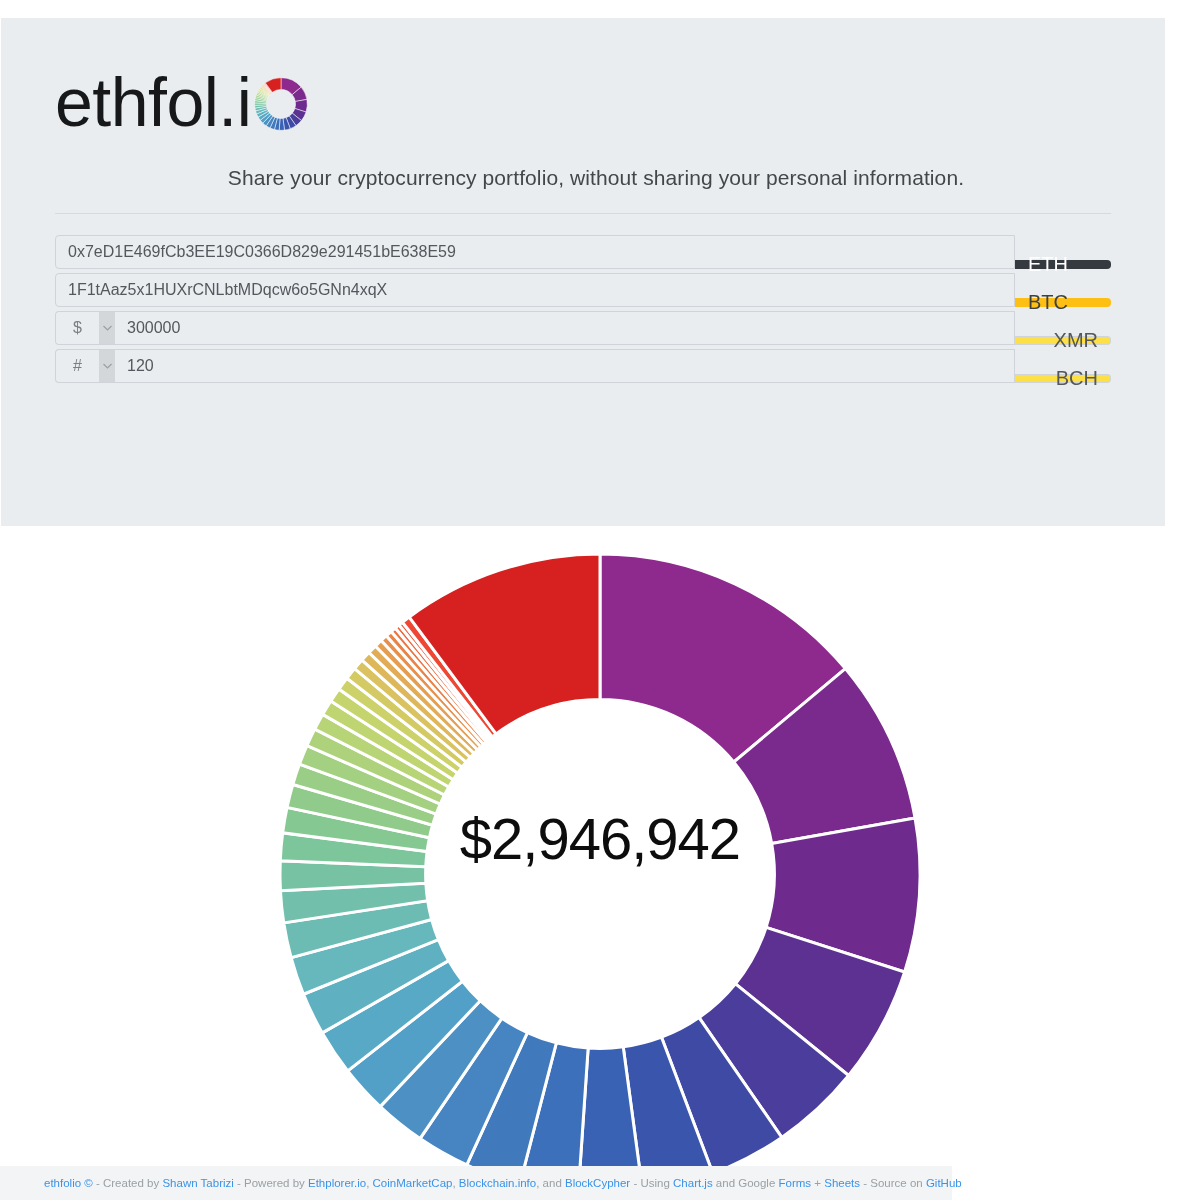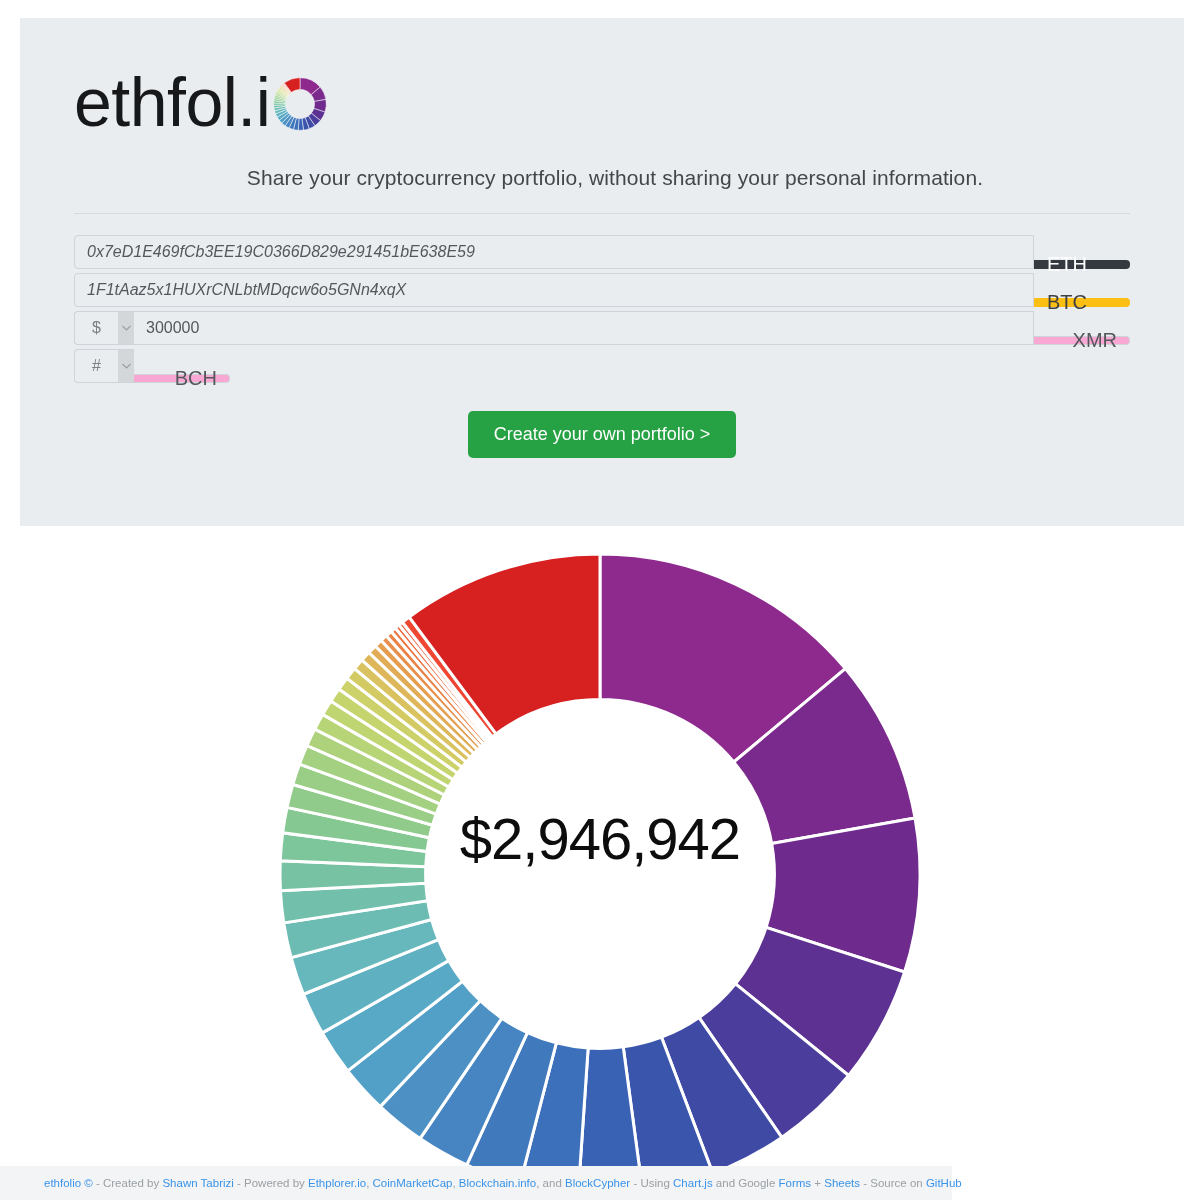--- a/index.html
+++ b/index.html
@@ -14,21 +14,21 @@
   #page {
     position: relative;
     width: 1200px; height: 1200px;
     background: #ffffff;
     overflow: hidden;
   }
 
   
   .panel {
     position: absolute;
-    left: 20px; top: 18px;
+    left: 1px; top: 18px;
     width: 1164px; height: 522px;
     background: #e9edf0;
     padding: 40px 28px 16px 28px;
   }
 
   .brand-row {
     display: flex;
     align-items: flex-end;
     height: 78px;
     margin-left: 26px;
@@ -80,21 +80,20 @@
     border-radius: 4px 0 0 4px;
     color: #54585c;
     font-size: 16px;
     font-weight: 400;
     padding: 0 12px;
     line-height: 32px;
     font-family: "Liberation Sans", sans-serif;
     outline: none;
     overflow: hidden;
     white-space: nowrap;
-    font-style: italic;
   }
   .sel-wrap {
     display: flex;
     align-items: stretch;
     flex: 0 0 auto;
     width: 60px;
     border: 1px solid #ced4da;
     border-right: none;
     border-radius: 4px 0 0 4px;
     background: #e9edf0;
@@ -139,21 +138,21 @@
     display: flex;
     align-items: center;
     font-size: 20px;
     font-weight: 400;
     padding: 0 12px;
     margin-top: 25px;
   }
   .coin-tag.active { justify-content: flex-start; border: 1px solid transparent; }
   .coin-tag.idle {
     justify-content: flex-end;
-    background: #f9a8d4;
+    background: #fde047;
     color: #54585c;
     border: 1px solid #ced4da;
     border-left: none;
   }
 
   
   .cta-wrap {
     margin-top: 28px;
     display: flex;
     justify-content: center;
@@ -299,27 +298,25 @@
         </div>
         <div class="row">
           <div class="sel-wrap">
             <div class="sel-sym">#</div>
             <div class="sel-arrow">
               <svg width="9" height="6" viewBox="0 0 9 6">
                 <path d="M0.5 1 L4.5 5 L8.5 1" fill="none" stroke="#9aa0a5" stroke-width="1.2"></path>
               </svg>
             </div>
           </div>
+          <div class="num-input" title="Amount">120</div>
           <div class="coin-tag idle">BCH</div>
         </div>
       </div>
 
-    <div class="cta-wrap">
-      <button class="cta">Create your own portfolio &gt;</button>
-    </div>
   </div>
 
   <div class="chart-area">
     <svg class="chart-svg" width="1200" height="640" viewBox="0 0 1200 640">
       <g id="donut-slices">
           <path d="M600 28 A320 320 0 0 1 845.3740924886658 142.59417063928385 L733.7288804063229 236.0538229984097 A174.4 174.4 0 0 0 600 173.6 Z" fill="#8e2a8e" stroke="#ffffff" stroke-width="3"></path>
           <path d="M845.3740924886658 142.59417063928385 A320 320 0 0 1 915.055126747072 291.9619137515708 L771.7050440771543 317.4592429946061 A174.4 174.4 0 0 0 733.7288804063229 236.0538229984097 Z" fill="#7a2a8c" stroke="#ffffff" stroke-width="3"></path>
           <path d="M915.055126747072 291.9619137515708 A320 320 0 0 1 904.6193346537673 446.01561587367655 L766.0175373863032 401.4185106511537 A174.4 174.4 0 0 0 771.7050440771543 317.4592429946061 Z" fill="#6e2b8d" stroke="#ffffff" stroke-width="3"></path>
           <path d="M904.6193346537673 446.01561587367655 A320 320 0 0 1 848.621832403763 549.4626130382387 L735.4988986600508 457.7971241058401 A174.4 174.4 0 0 0 766.0175373863032 401.4185106511537 Z" fill="#5c3191" stroke="#ffffff" stroke-width="3"></path>
           <path d="M848.621832403763 549.4626130382387 A320 320 0 0 1 781.7722082163299 611.3607114209697 L699.0658534778997 491.5315877244284 A174.4 174.4 0 0 0 735.4988986600508 457.7971241058401 Z" fill="#4a3d9c" stroke="#ffffff" stroke-width="3"></path>

